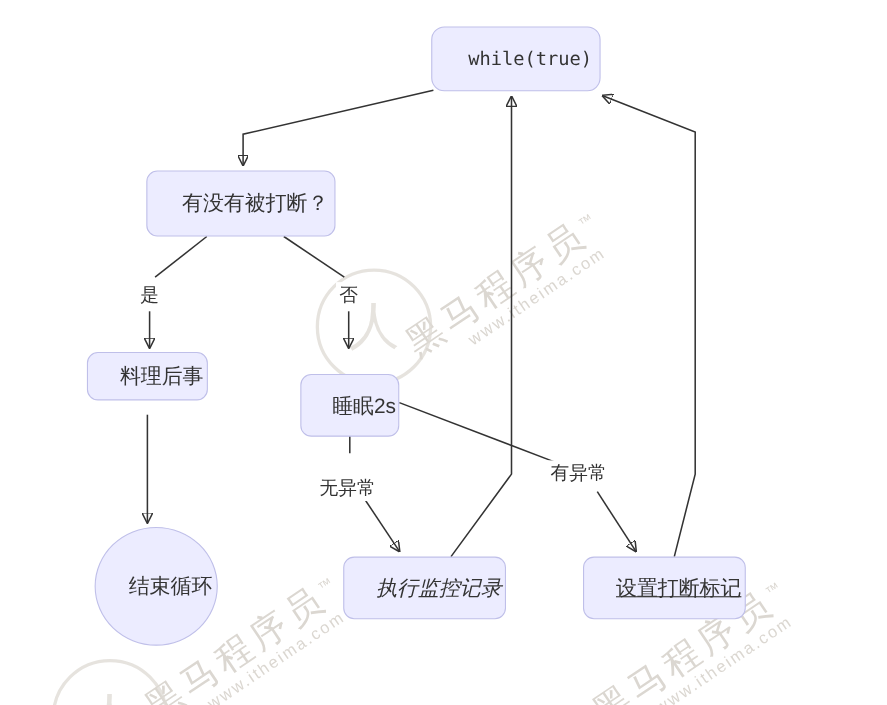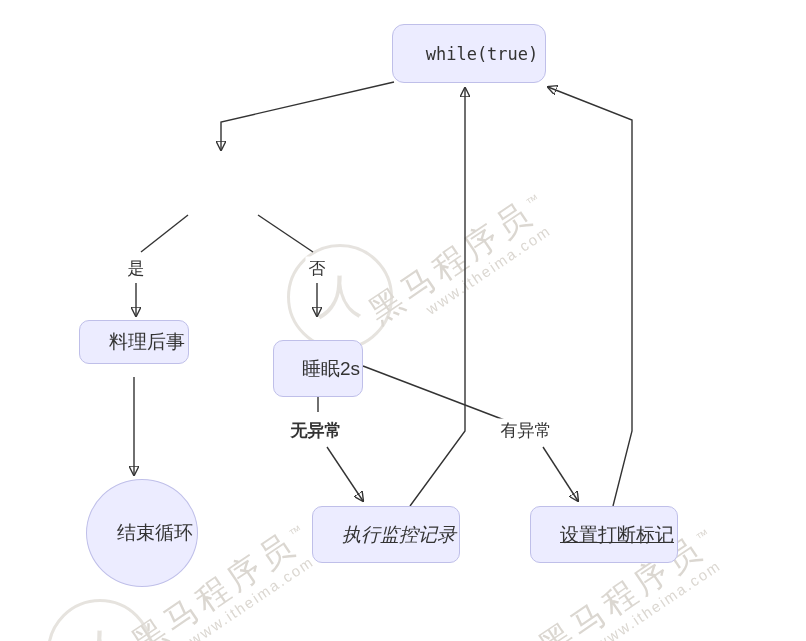--- a/index.html
+++ b/index.html
@@ -77,29 +77,30 @@
     <path d="M318,377 L318,412"></path>
     <path d="M327,447 L363,501" marker-end="url(#arrow)"></path>
     <path d="M363,366 L507,421"></path>
     <path d="M543,447 L578,501" marker-end="url(#arrow)"></path>
     <path d="M410,506 L465,431 L465,88" marker-end="url(#arrow)"></path>
     <path d="M613,506 L632,431 L632,120 L548,87" marker-end="url(#arrow)"></path>
   </svg>
 
   <div class="node mono" style="left:392px;top:24px;width:154px;height:59px;">while(true)</div>
 
+  <div class="node" style="left:133px;top:155px;width:172px;height:60px;">有没有被打断？</div>
 
   <div class="node" style="left:79px;top:320px;width:110px;height:44px;">料理后事</div>
 
   <div class="node" style="left:273px;top:320px;width:90px;height:57px;margin-top:20px;">睡眠2s</div>
 
   <div class="node circle" style="left:86px;top:479px;width:112px;height:108px;">结束循环</div>
 
   <div class="node" style="left:312px;top:506px;width:148px;height:57px;font-style:italic;">执行监控记录</div>
 
   <div class="node" style="left:530px;top:506px;width:148px;height:57px;text-decoration:underline;">设置打断标记</div>
 
   <div class="elabel" style="left:136px;top:268px;">是</div>
   <div class="elabel" style="left:317px;top:268px;">否</div>
-  <div class="elabel" style="left:316px;top:430px;font-weight:bold;">无异常</div>
+  <div class="elabel" style="left:316px;top:444px;">无异常</div>
   <div class="elabel" style="left:526px;top:430px;text-align:center;">有异常</div>
 
 </div>
 
 </body></html>

